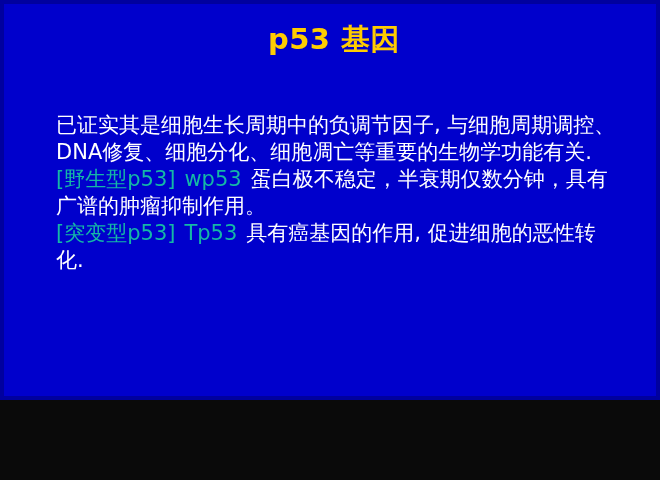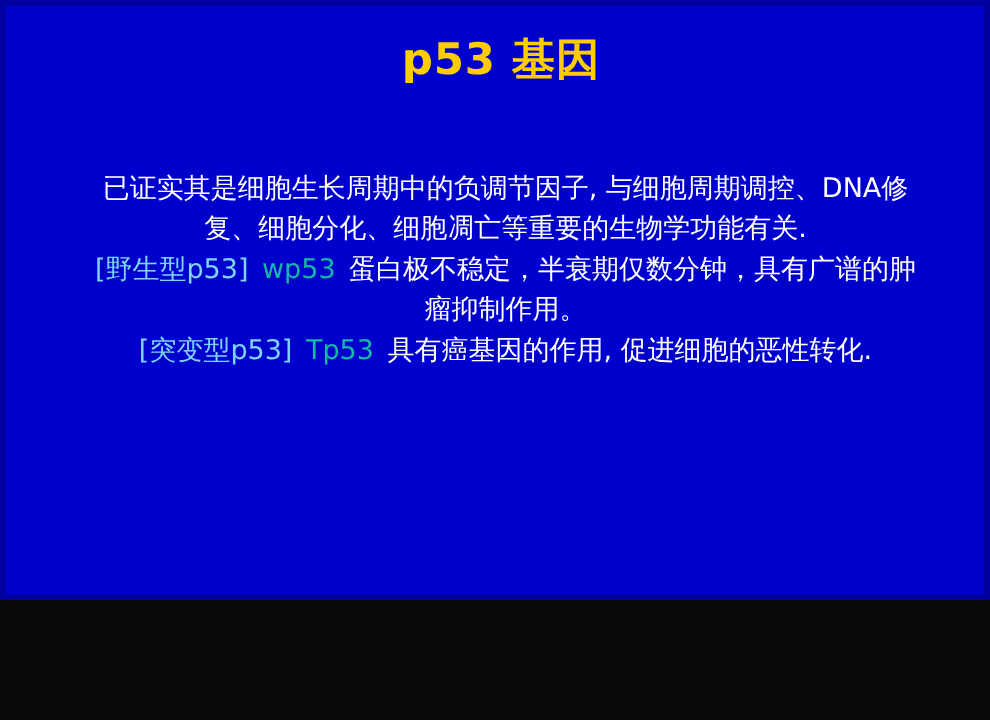--- a/index.html
+++ b/index.html
@@ -36,30 +36,30 @@
 
   #body-block {
     position: absolute;
     left: 52px;
     top: 108px;
     width: 562px;
   }
 
   .para {
     color: #ffffff;
-    font-size: 18px;
+    font-size: 21px;
     line-height: 27px;
     letter-spacing: 0px;
     margin: 0;
-    text-align: center;
+    text-align: left;
     word-break: break-all;
   }
 
   .hl {
-    color: #7dd3fc;
+    color: #14b8a6;
   }
 
   .mono-tag {
     color: #14b8a6;
     font-family: "DejaVu Sans", "Liberation Sans", sans-serif;
   }
 
   .sp {
     display: inline-block;
     width: 9px;

